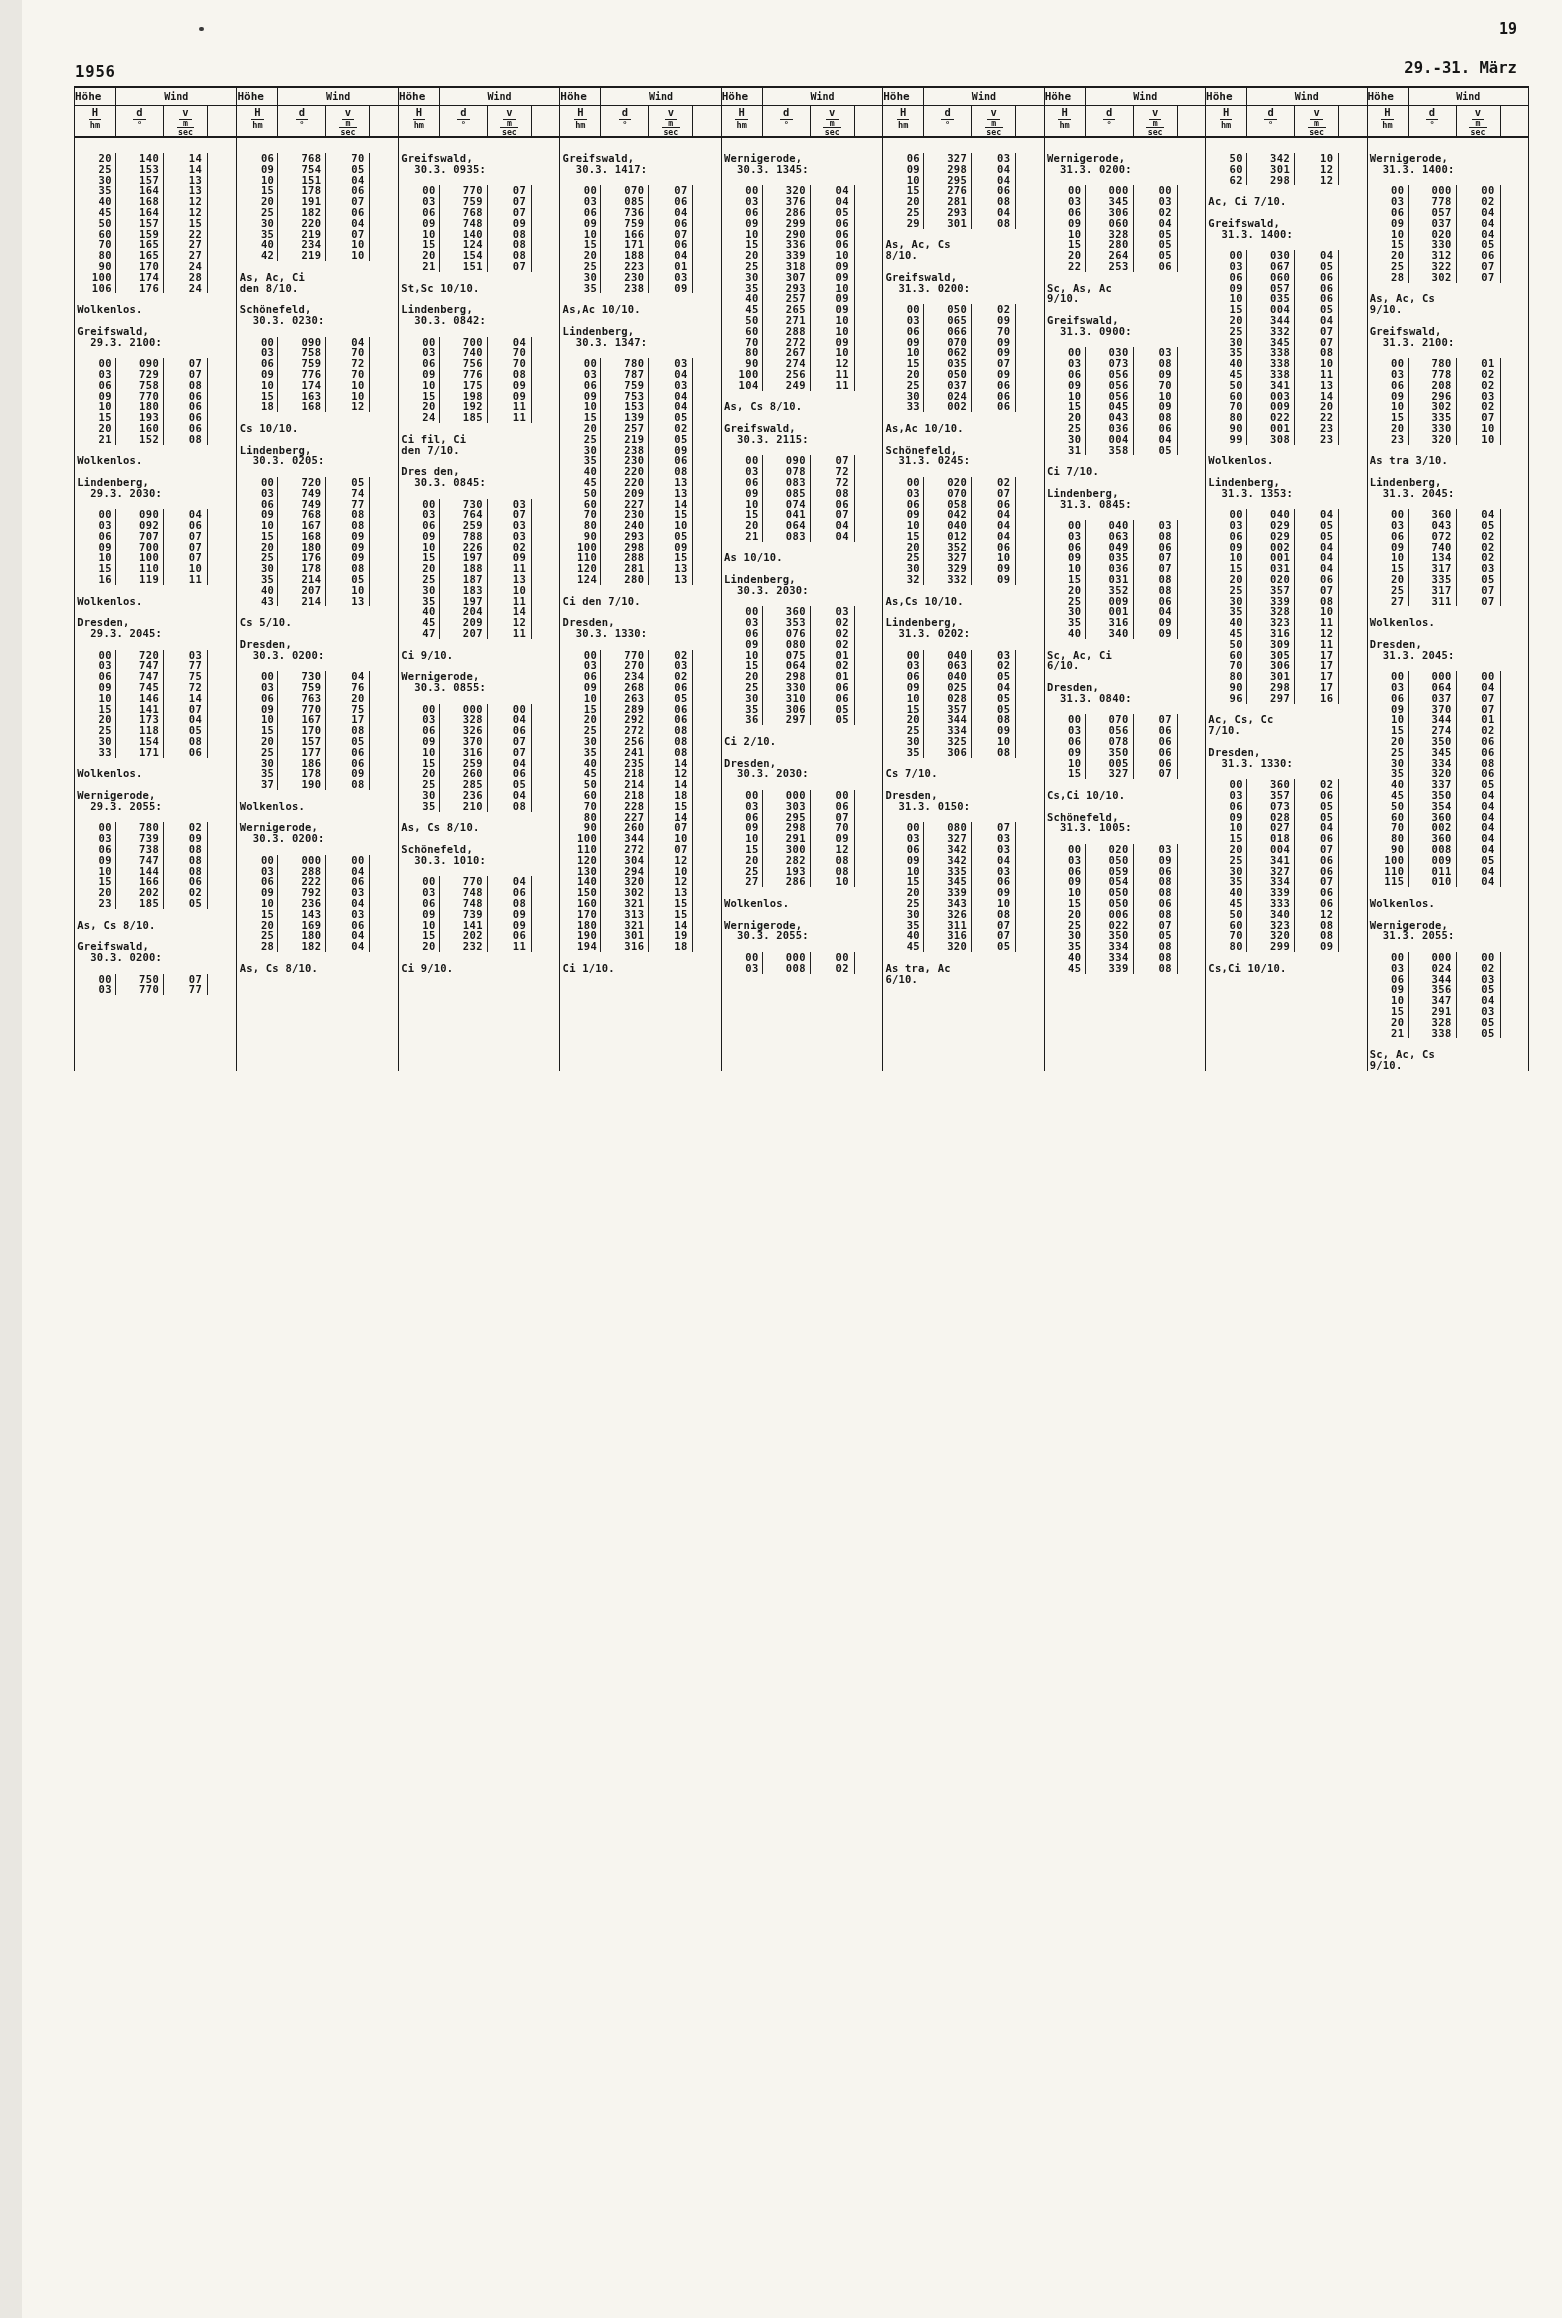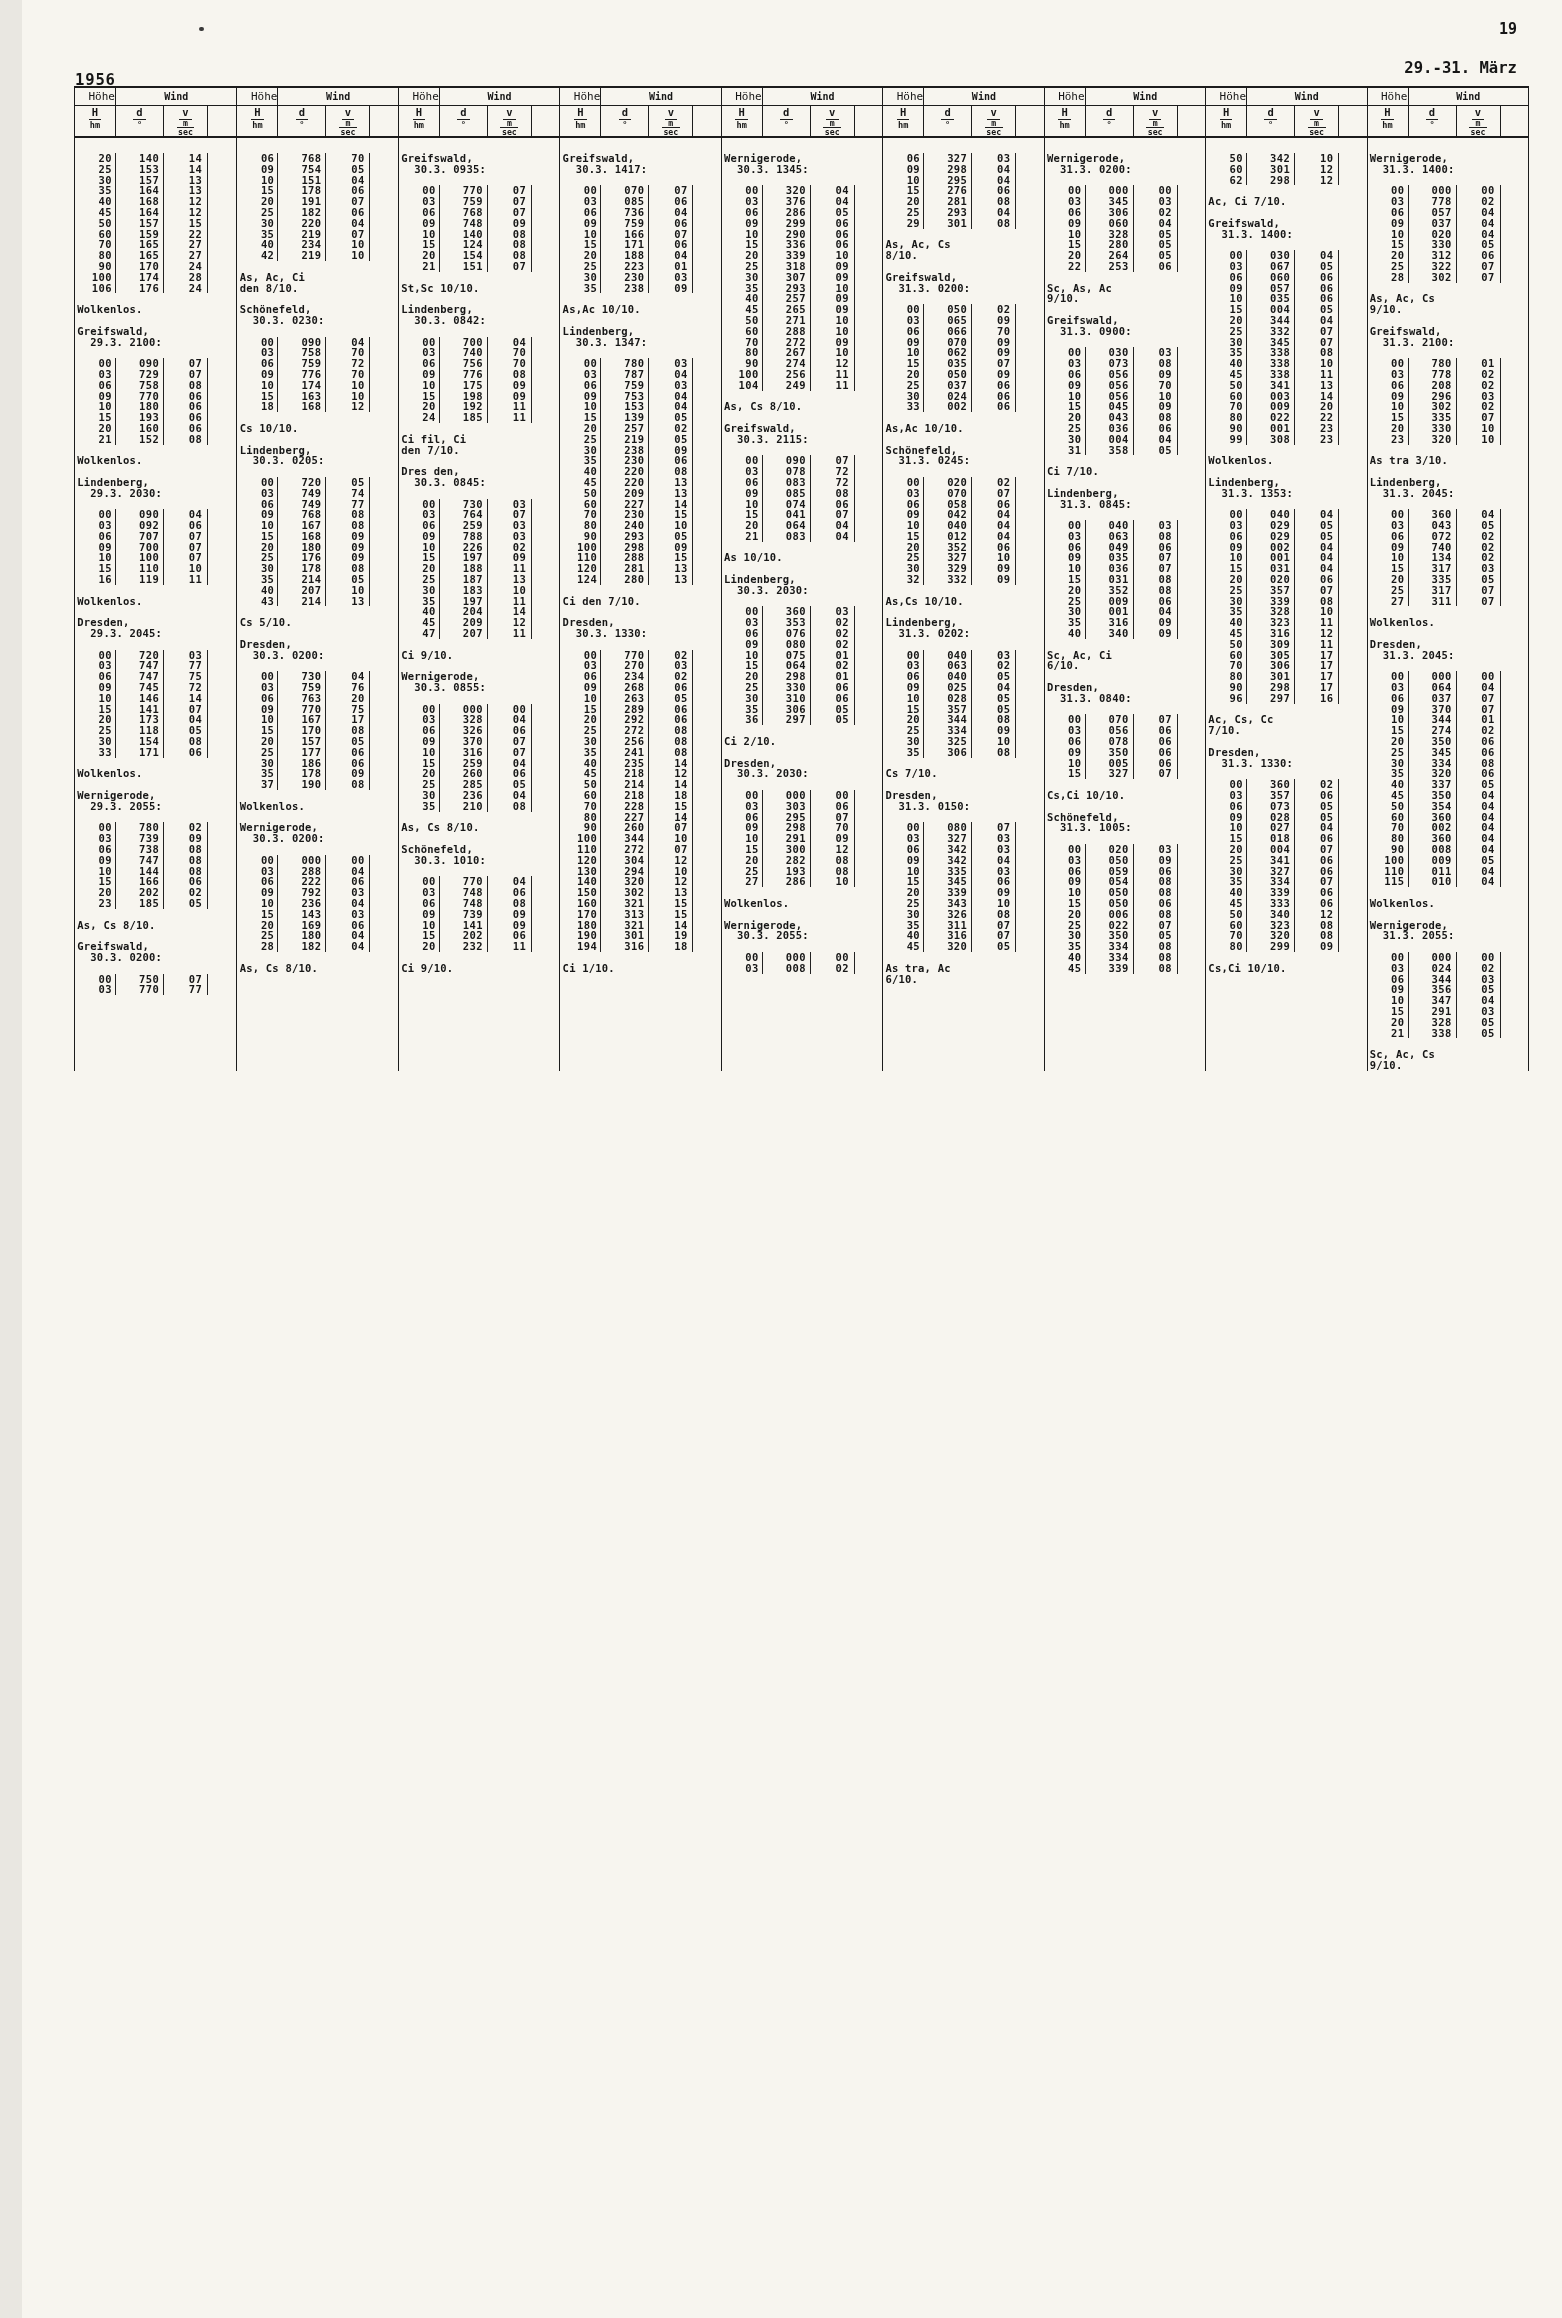--- a/index.html
+++ b/index.html
@@ -14,21 +14,21 @@
     background: #f7f5ef;
     overflow: hidden;
     margin-left: 22px;
   }
   
   .page-num {
     position: absolute; top: 20.3px; right: 45px;
     font-size: 15px; font-weight: bold;
   }
   .year-label {
-    position: absolute; top: 71px; left: 53px;
+    position: absolute; top: 63px; left: 53px;
     font-size: 15.6px; font-weight: bold; letter-spacing: 0.8px;
   }
   .page-title {
     position: absolute; top: 59px; left: 0; width: 100%;
     text-align: center; font-size: 15px; font-weight: bold;
     letter-spacing: 14px; white-space: nowrap;
   }
   .date-range {
     position: absolute; top: 59px; right: 45px;
     font-size: 15.6px; font-weight: bold;
@@ -45,21 +45,21 @@
     border-right: 1.6px solid #1c1c1c;
     display: flex; align-items: stretch;
     background: #f7f5ef;
   }
   .col { width: 11.111%; position: relative; }
   .col + .col { border-left: 1.6px solid #1c1c1c; }
   .chead { height: 50px; border-bottom: 2.3px solid #1c1c1c; }
   .chr1 { display: flex; height: 18px; border-bottom: 1.2px solid #1c1c1c; }
   .hbox {
     width: 41px; border-right: 1.2px solid #1c1c1c;
-    text-align: right; font-weight: normal; font-size: 11px; line-height: 17px;
+    text-align: left; font-weight: bold; font-size: 11px; line-height: 17px;
   }
   .wbox { flex: 1; text-align: center; font-weight: bold; font-size: 10px; line-height: 17px; }
   .chr2 { display: flex; height: 30px; }
   .uc { display: flex; flex-direction: column; align-items: center; padding-top: 0.8px; }
   .uc .letter {
     font-size: 10.5px; font-weight: bold; line-height: 11.7px;
     border-bottom: 0.9px solid #1c1c1c; padding: 0 3.1px;
   }
   .uc .unit { font-size: 8.6px; font-weight: bold; line-height: 10.2px; margin-top: 0.8px; }
   .uc1 { width: 41px; border-right: 1.2px solid #1c1c1c; }

